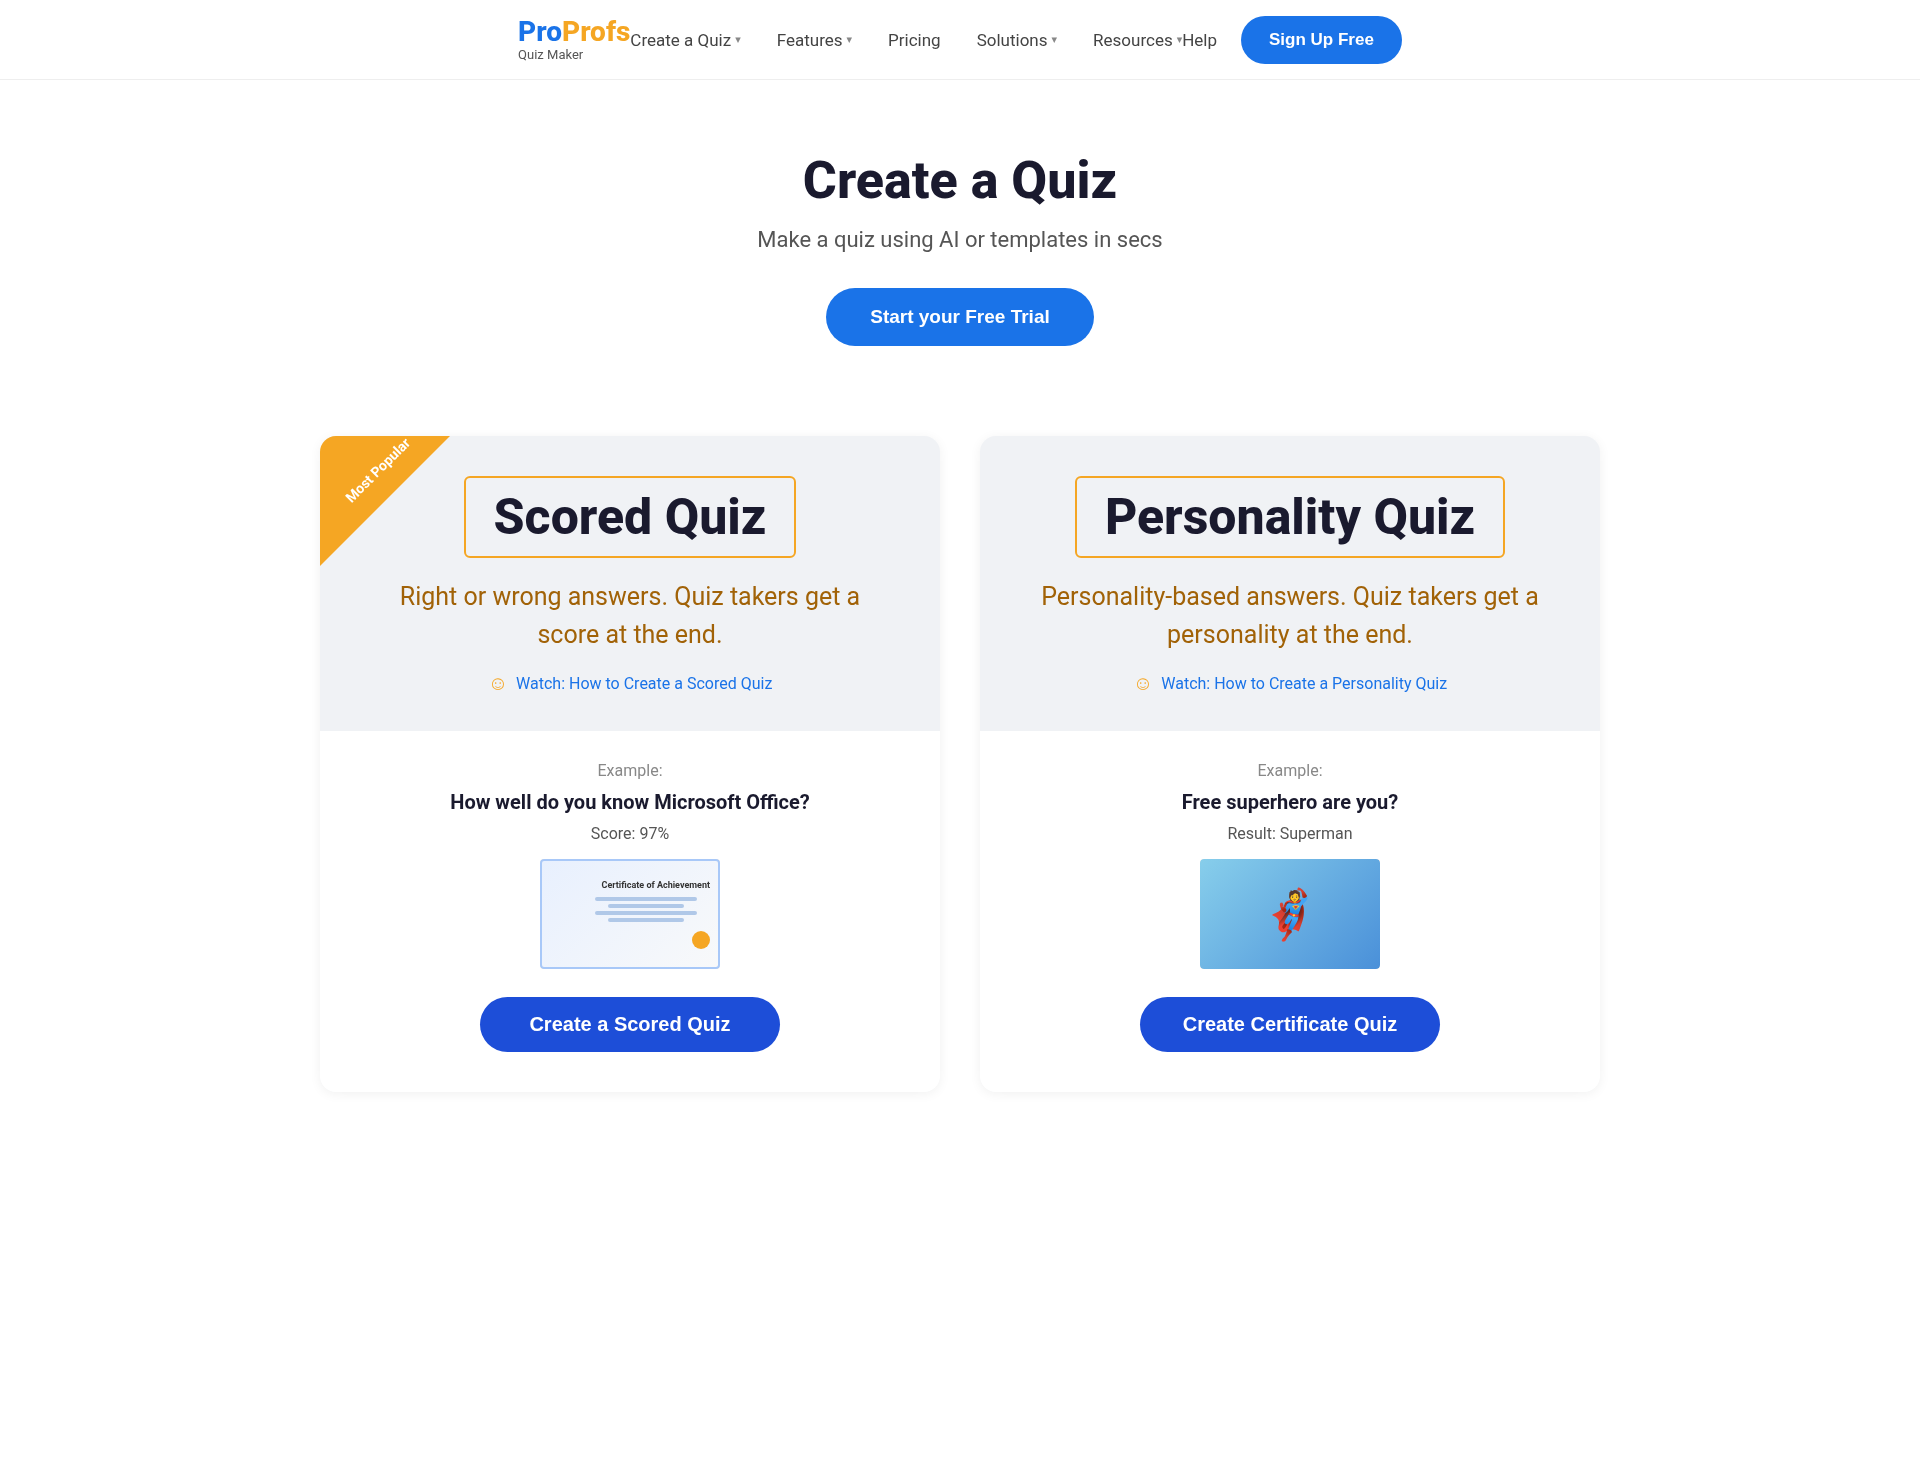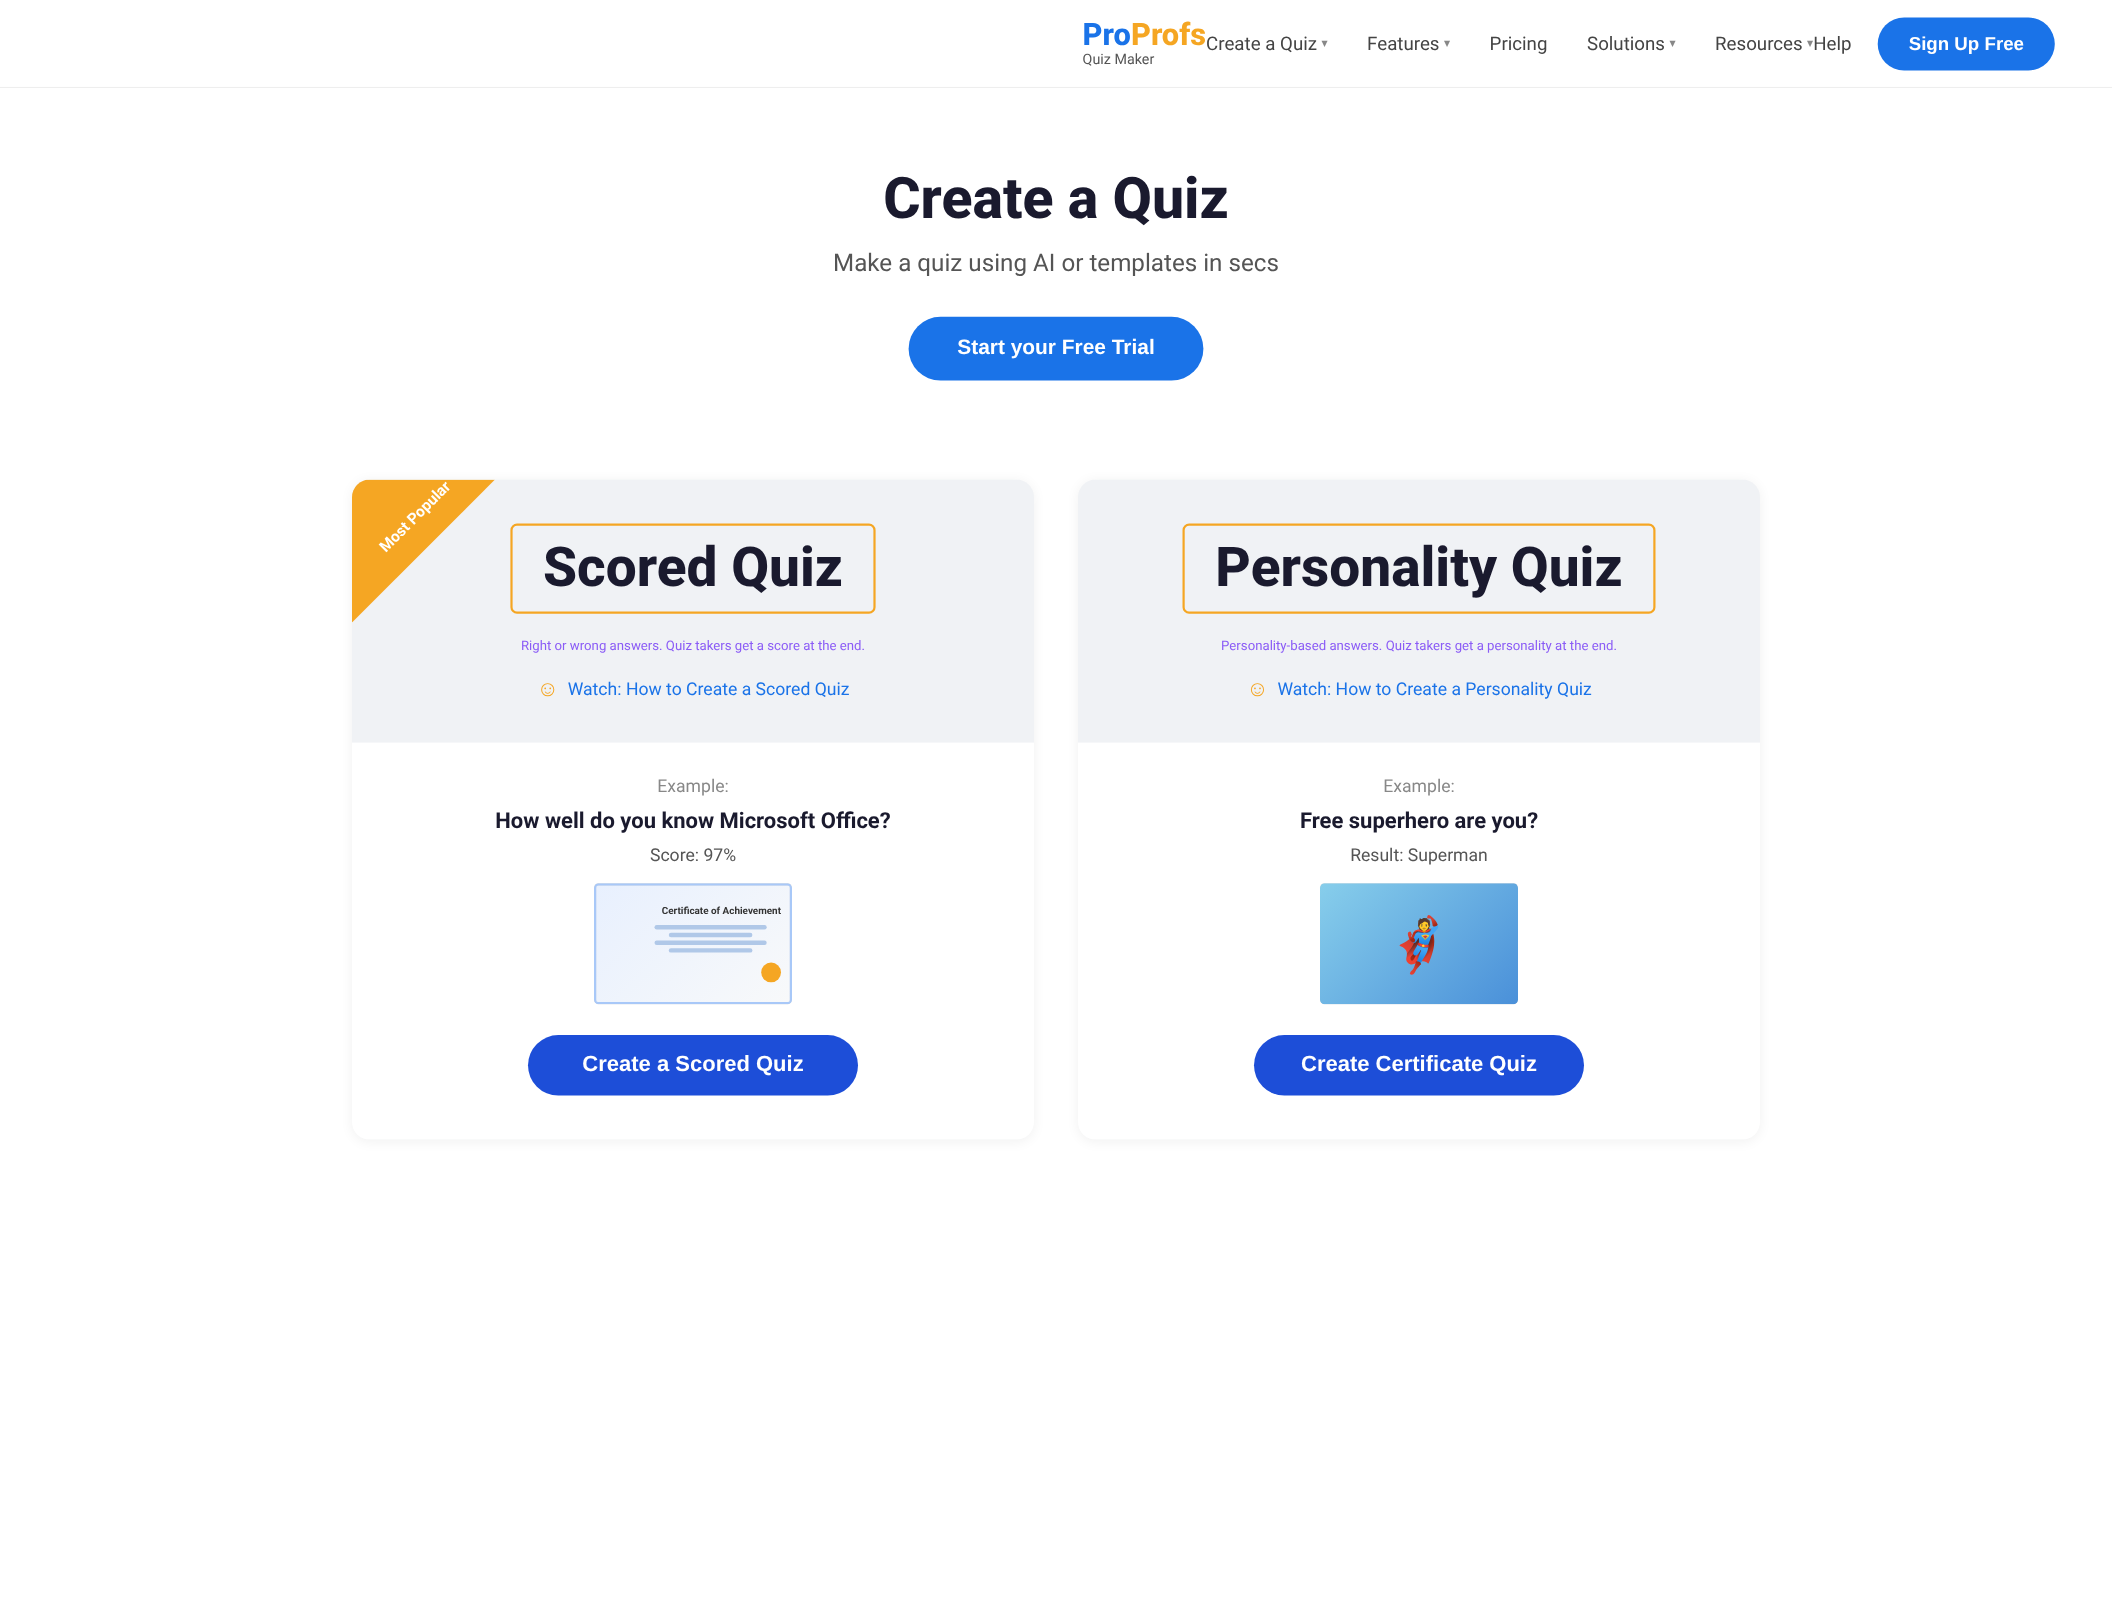--- a/index.html
+++ b/index.html
@@ -2,21 +2,21 @@
 <html><head>
   <meta charset="utf-8">
   <style>
     * { margin: 0; padding: 0; box-sizing: border-box; }
     body { font-family: -apple-system, BlinkMacSystemFont, 'Segoe UI', Roboto, sans-serif; background: #fff; color: #333; }
 
     
     .navbar {
       display: flex;
       align-items: center;
-      justify-content: flex-end;
+      justify-content: center;
       padding: 0 52px;
       height: 80px;
       border-bottom: 1px solid #eee;
       background: #fff;
     }
     .logo-wrap {
       display: flex;
       flex-direction: column;
       line-height: 1;
     }
@@ -160,22 +160,22 @@
     }
     .card-title-box h2 {
       font-size: 50px;
       font-weight: 800;
       color: #1a1a2e;
     }
     .card-top-center {
       text-align: center;
     }
     .card-description {
-      font-size: 12px;
-      color: #8b5cf6;
+      font-size: 25px;
+      color: #a16207;
       line-height: 1.5;
       text-align: center;
       margin-bottom: 18px;
     }
     .watch-link {
       display: inline-flex;
       align-items: center;
       gap: 8px;
       color: #1a73e8;
       text-decoration: none;

